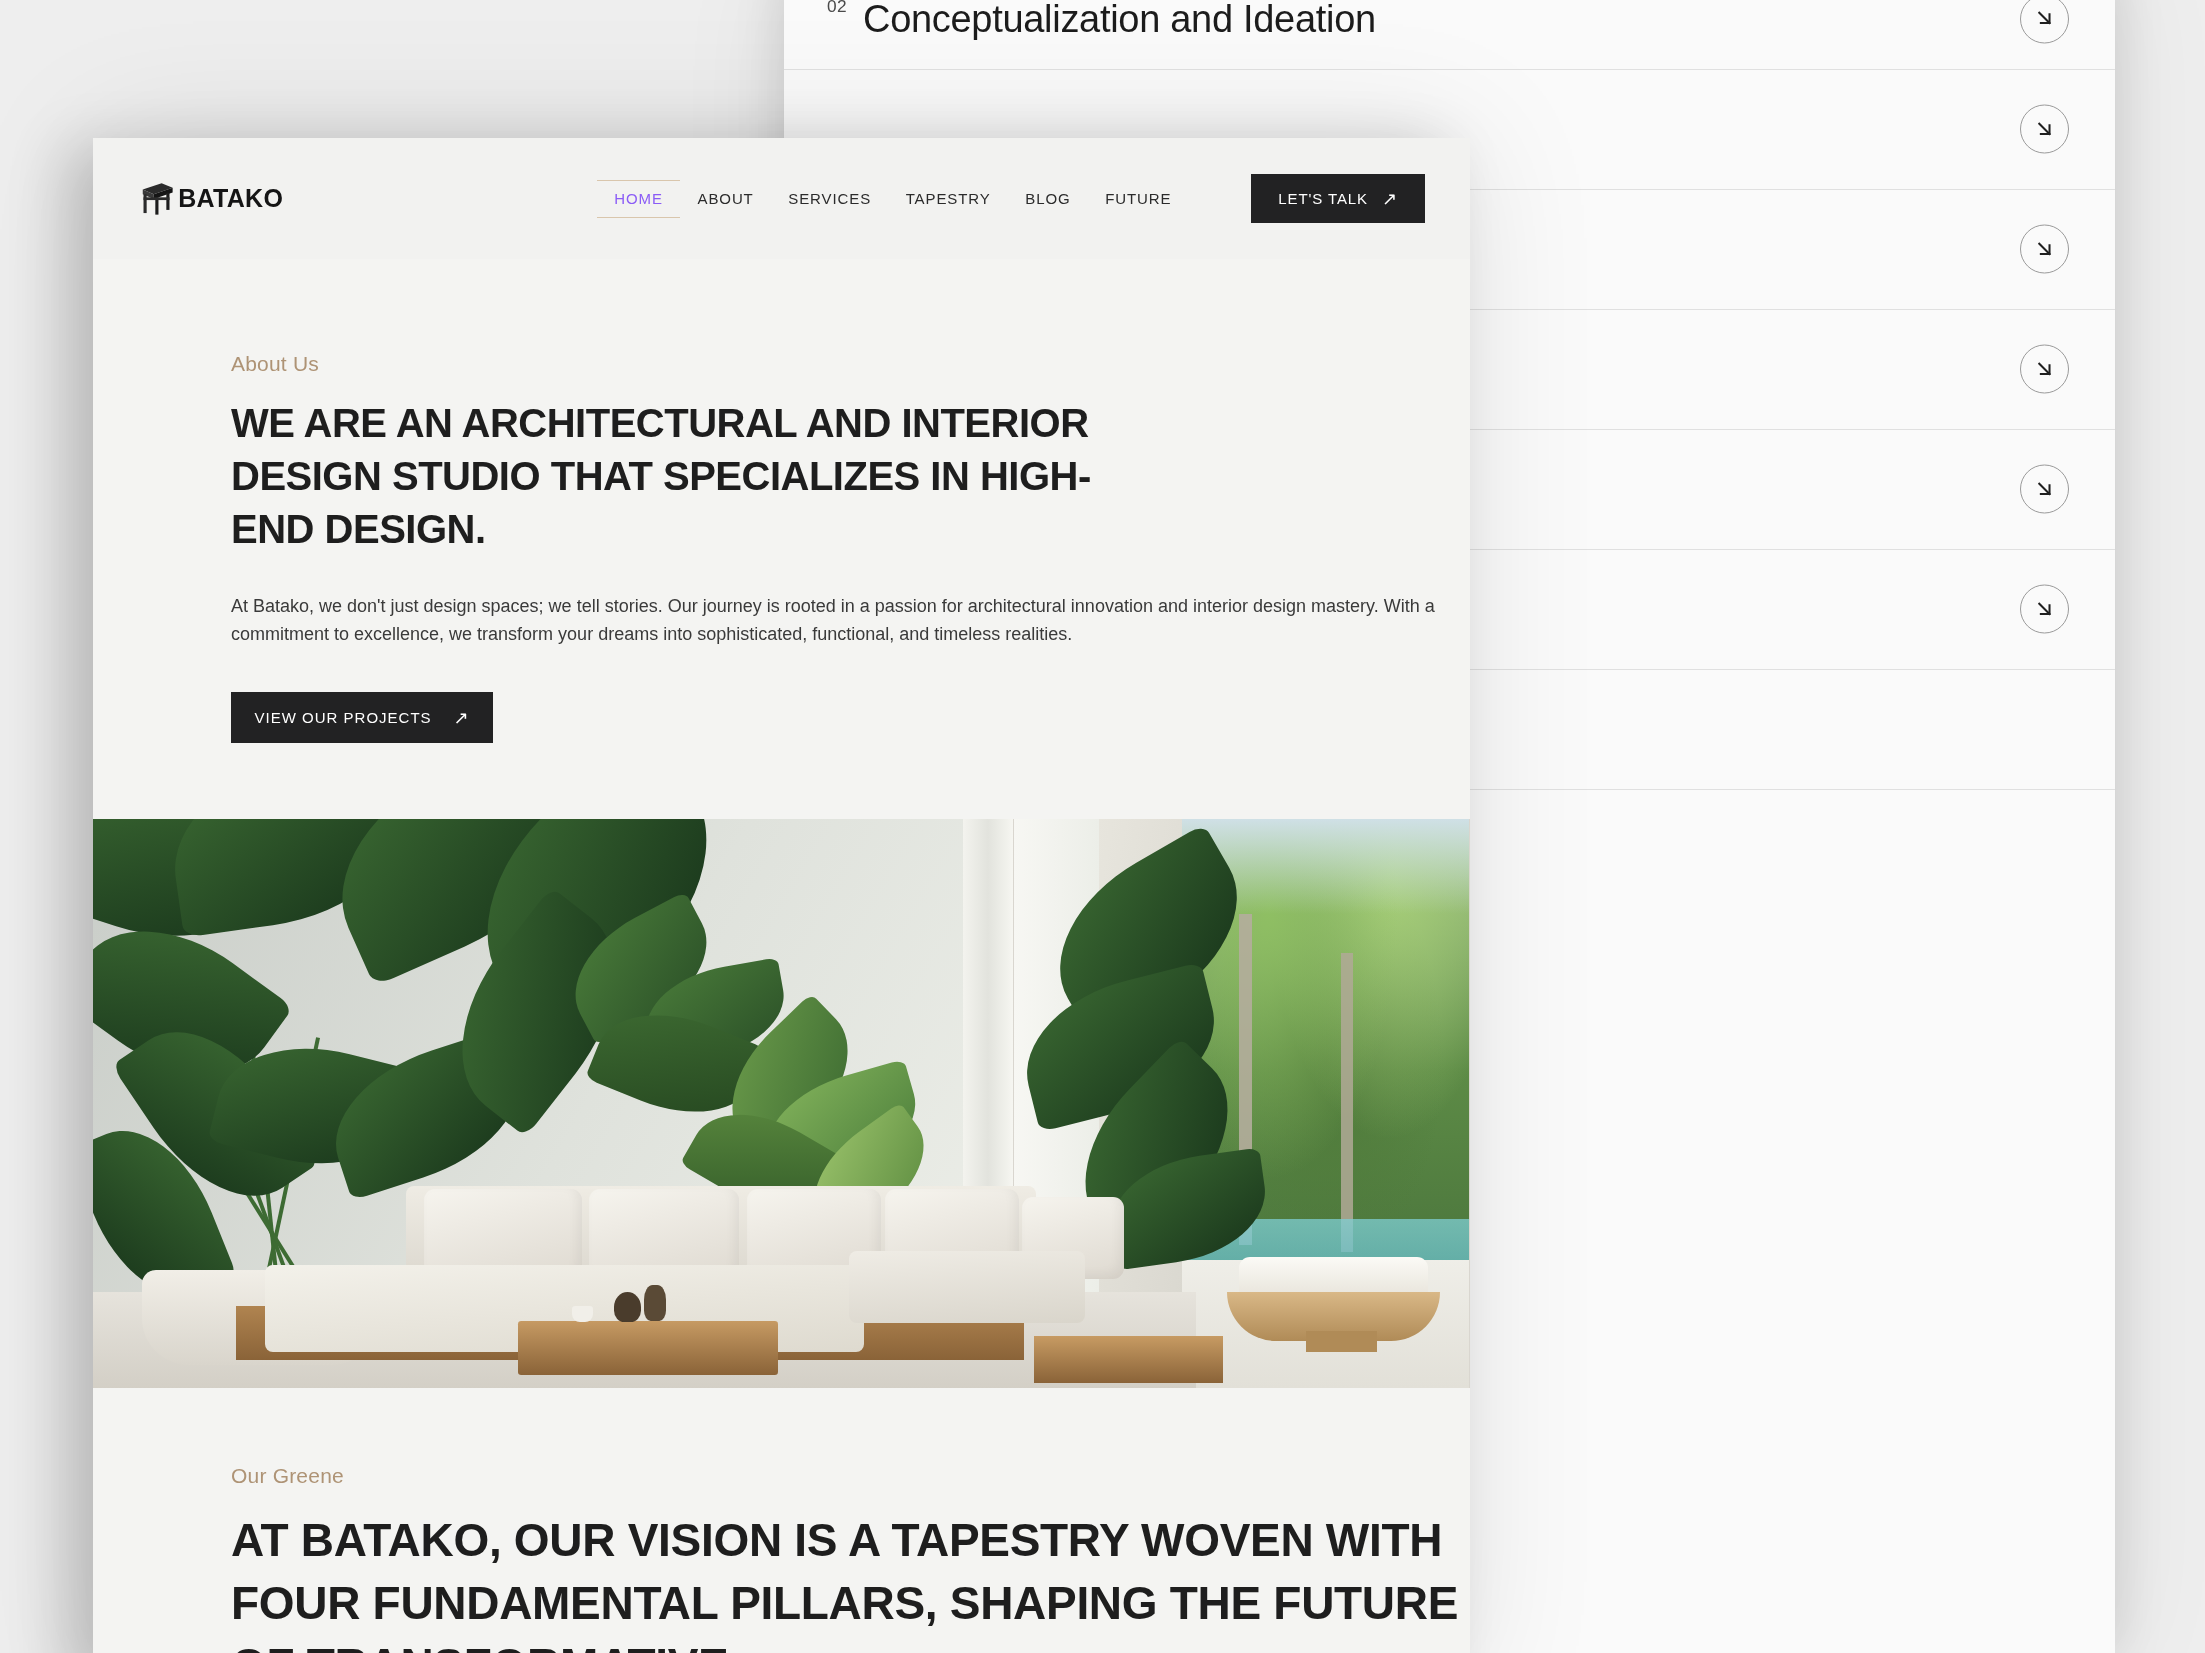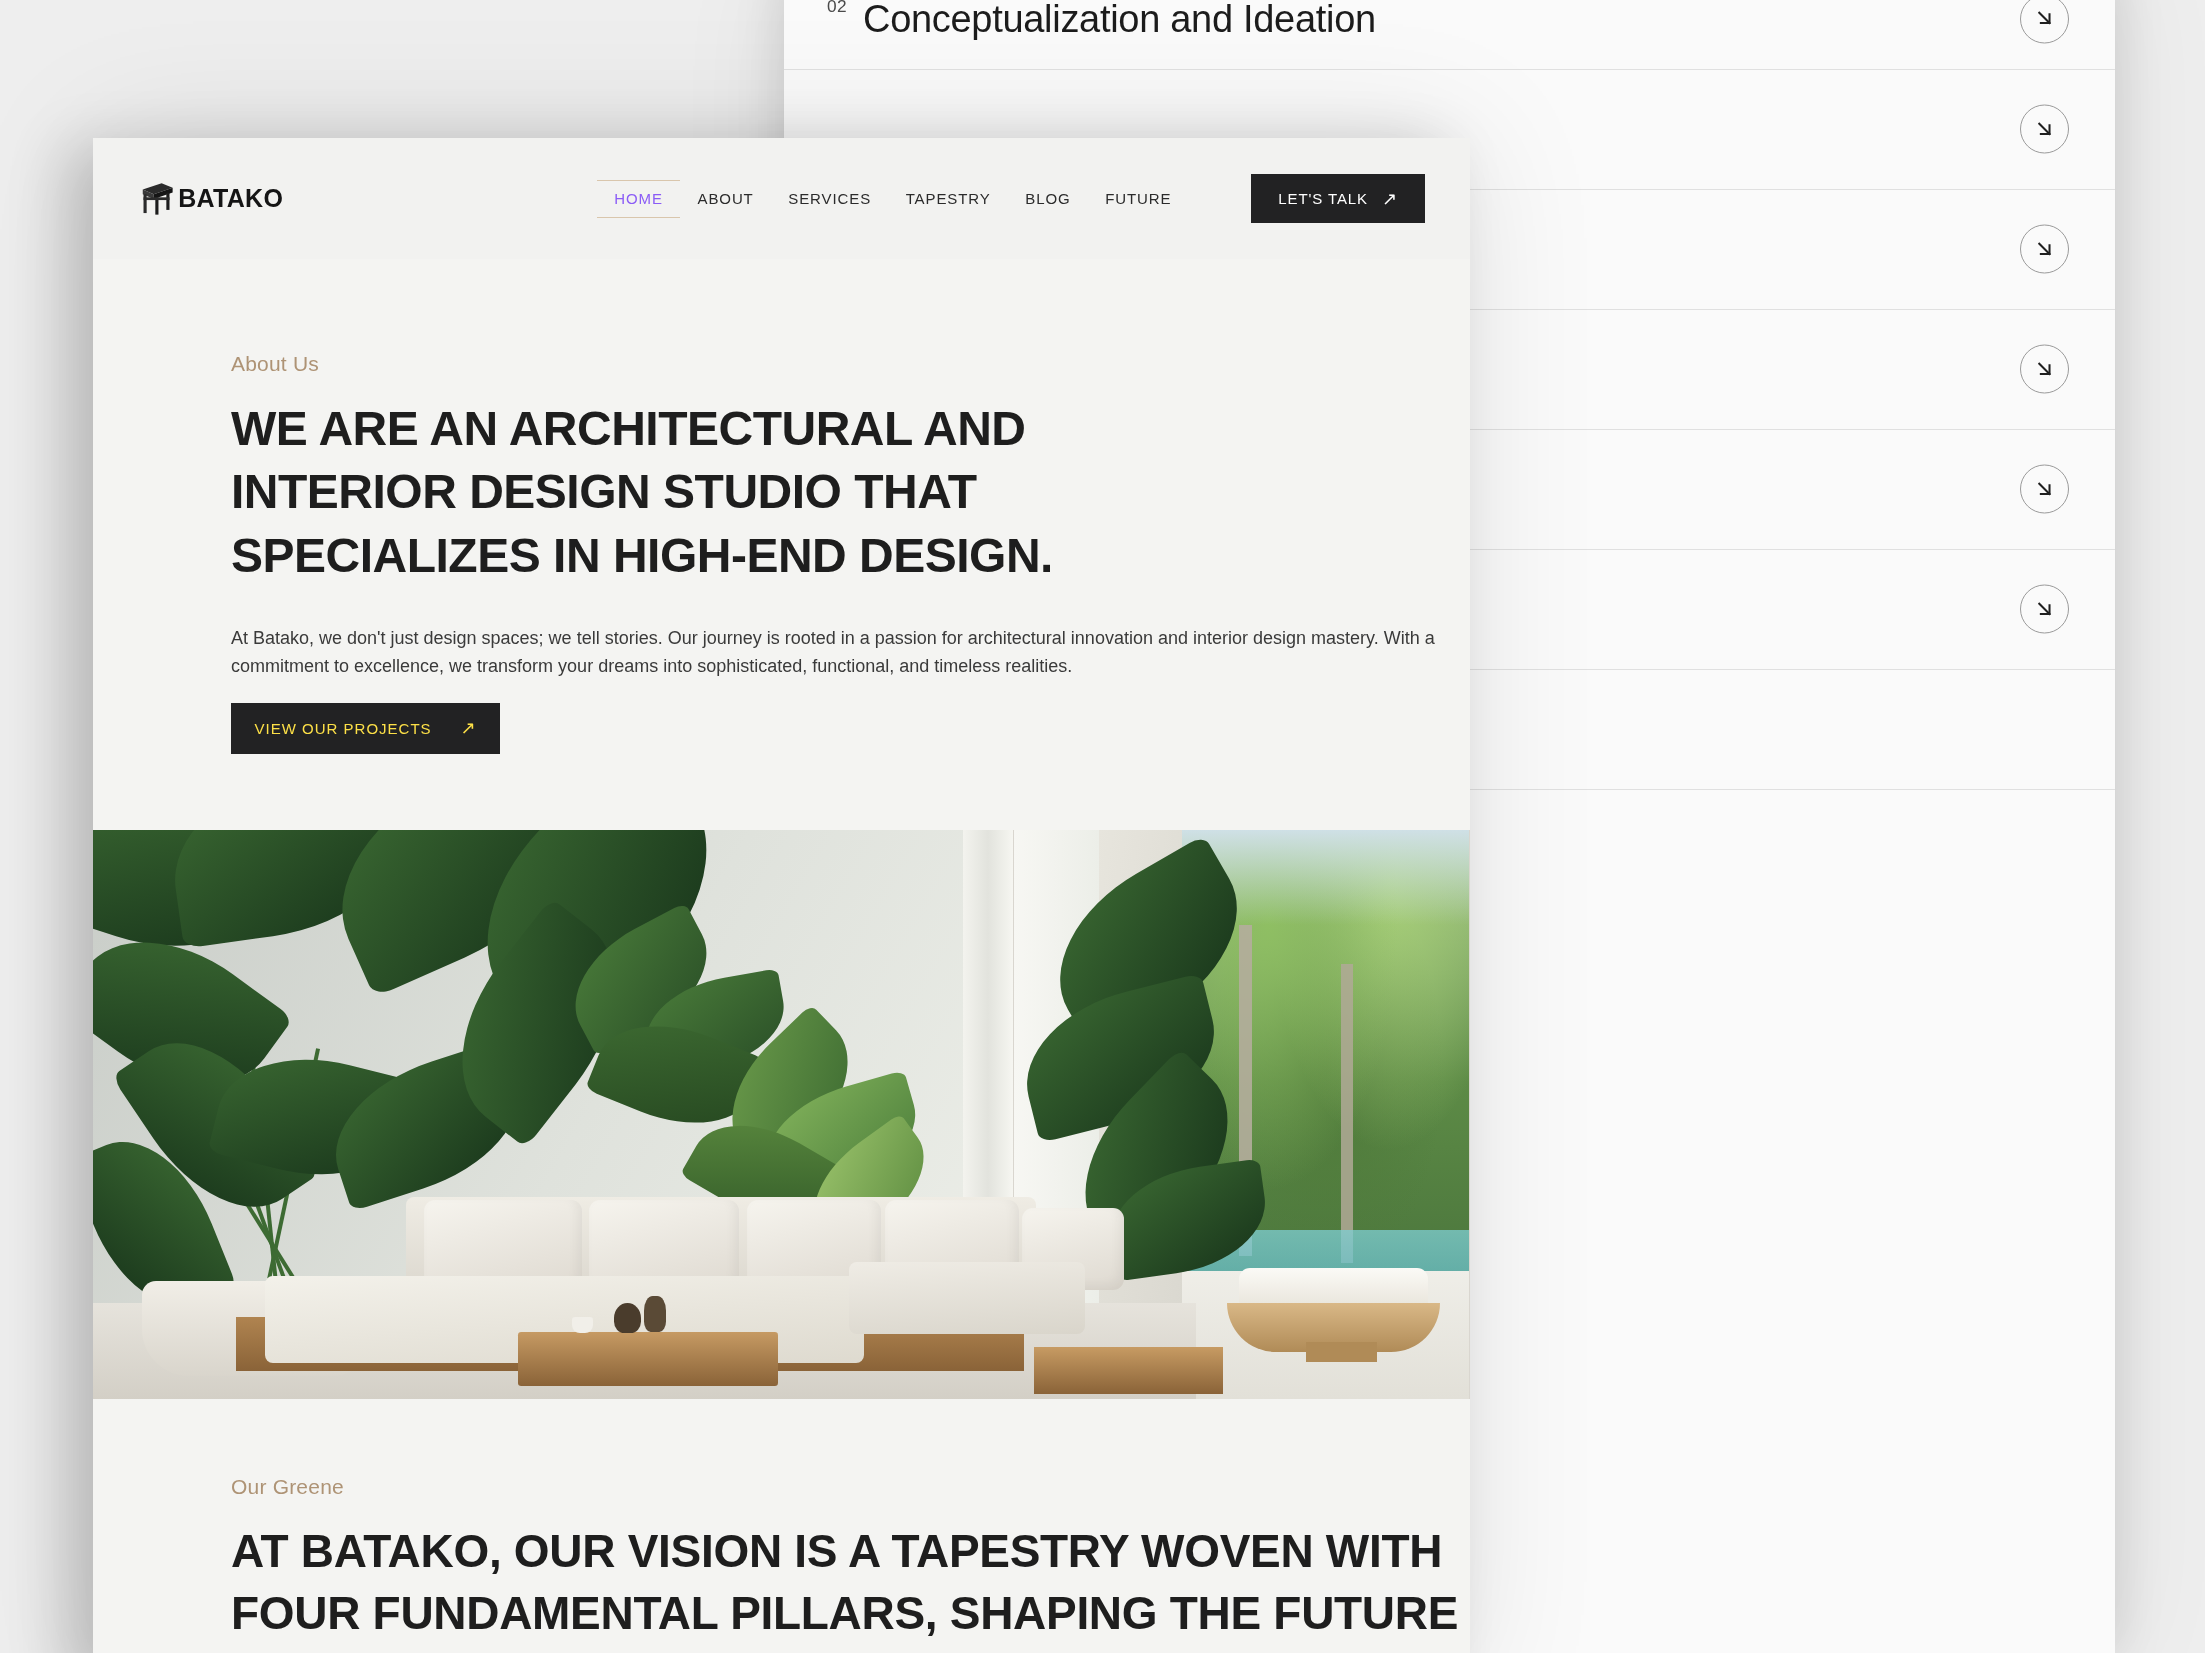--- a/index.html
+++ b/index.html
@@ -213,43 +213,43 @@
 
   
   .about-block { padding: 93px 0 0 138px; }
   .eyebrow {
     font-size: 21px;
     color: #ae9375;
     letter-spacing: 0.2px;
   }
   .about-h1 {
     margin-top: 21px;
-    font-size: 48px;
+    font-size: 40px;
     line-height: 1.32;
     color: #1e1e1e;
     letter-spacing: -0.5px;
     max-width: 914px;
   }
   .about-p {
     margin-top: 38px;
     font-size: 18px;
     line-height: 1.55;
     color: #3a3a3a;
     max-width: 1276px;
   }
   .btn-dark {
-    margin-top: 22px;
+    margin-top: 43px;
     background: #222223;
-    color: #fde047;
+    color: #ffffff;
     font-size: 15px;
     letter-spacing: 1px;
     padding: 16.5px 23.6px;
     display:inline-flex;
     align-items:center;
-    gap: 29px;
+    gap: 22px;
     cursor:pointer;
     border:none;
     font-family: inherit;
   }
   .btn-dark .arr { font-size: 18px; line-height:1; }
 
   
   .hero-img {
     margin-top: 76px;
     width: 1377px;

